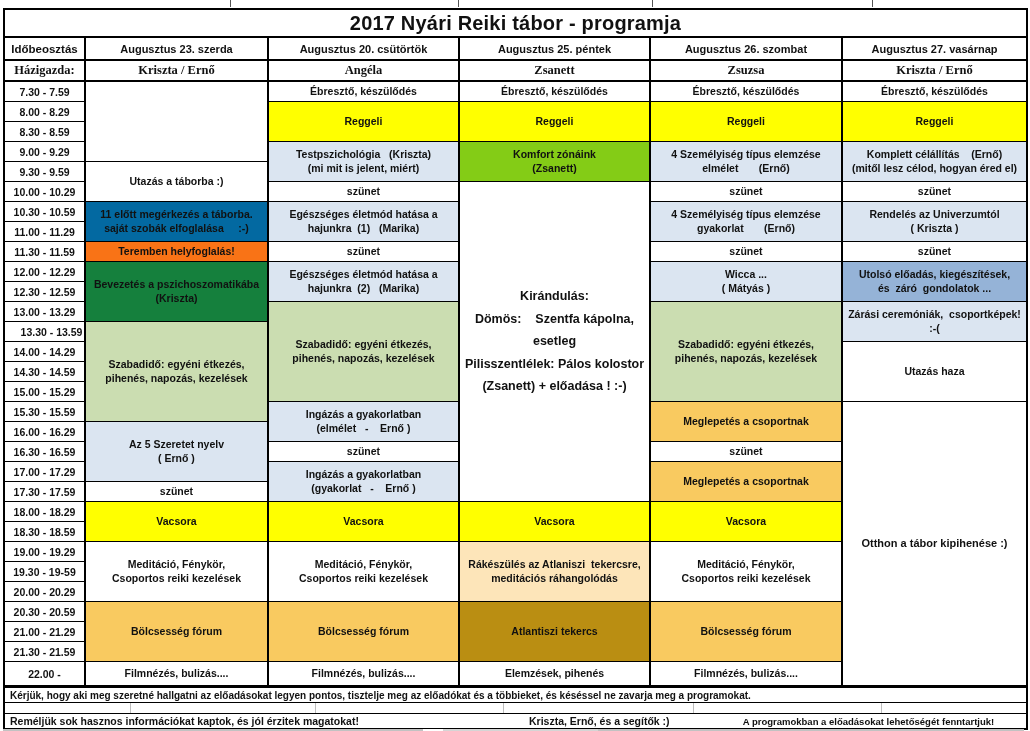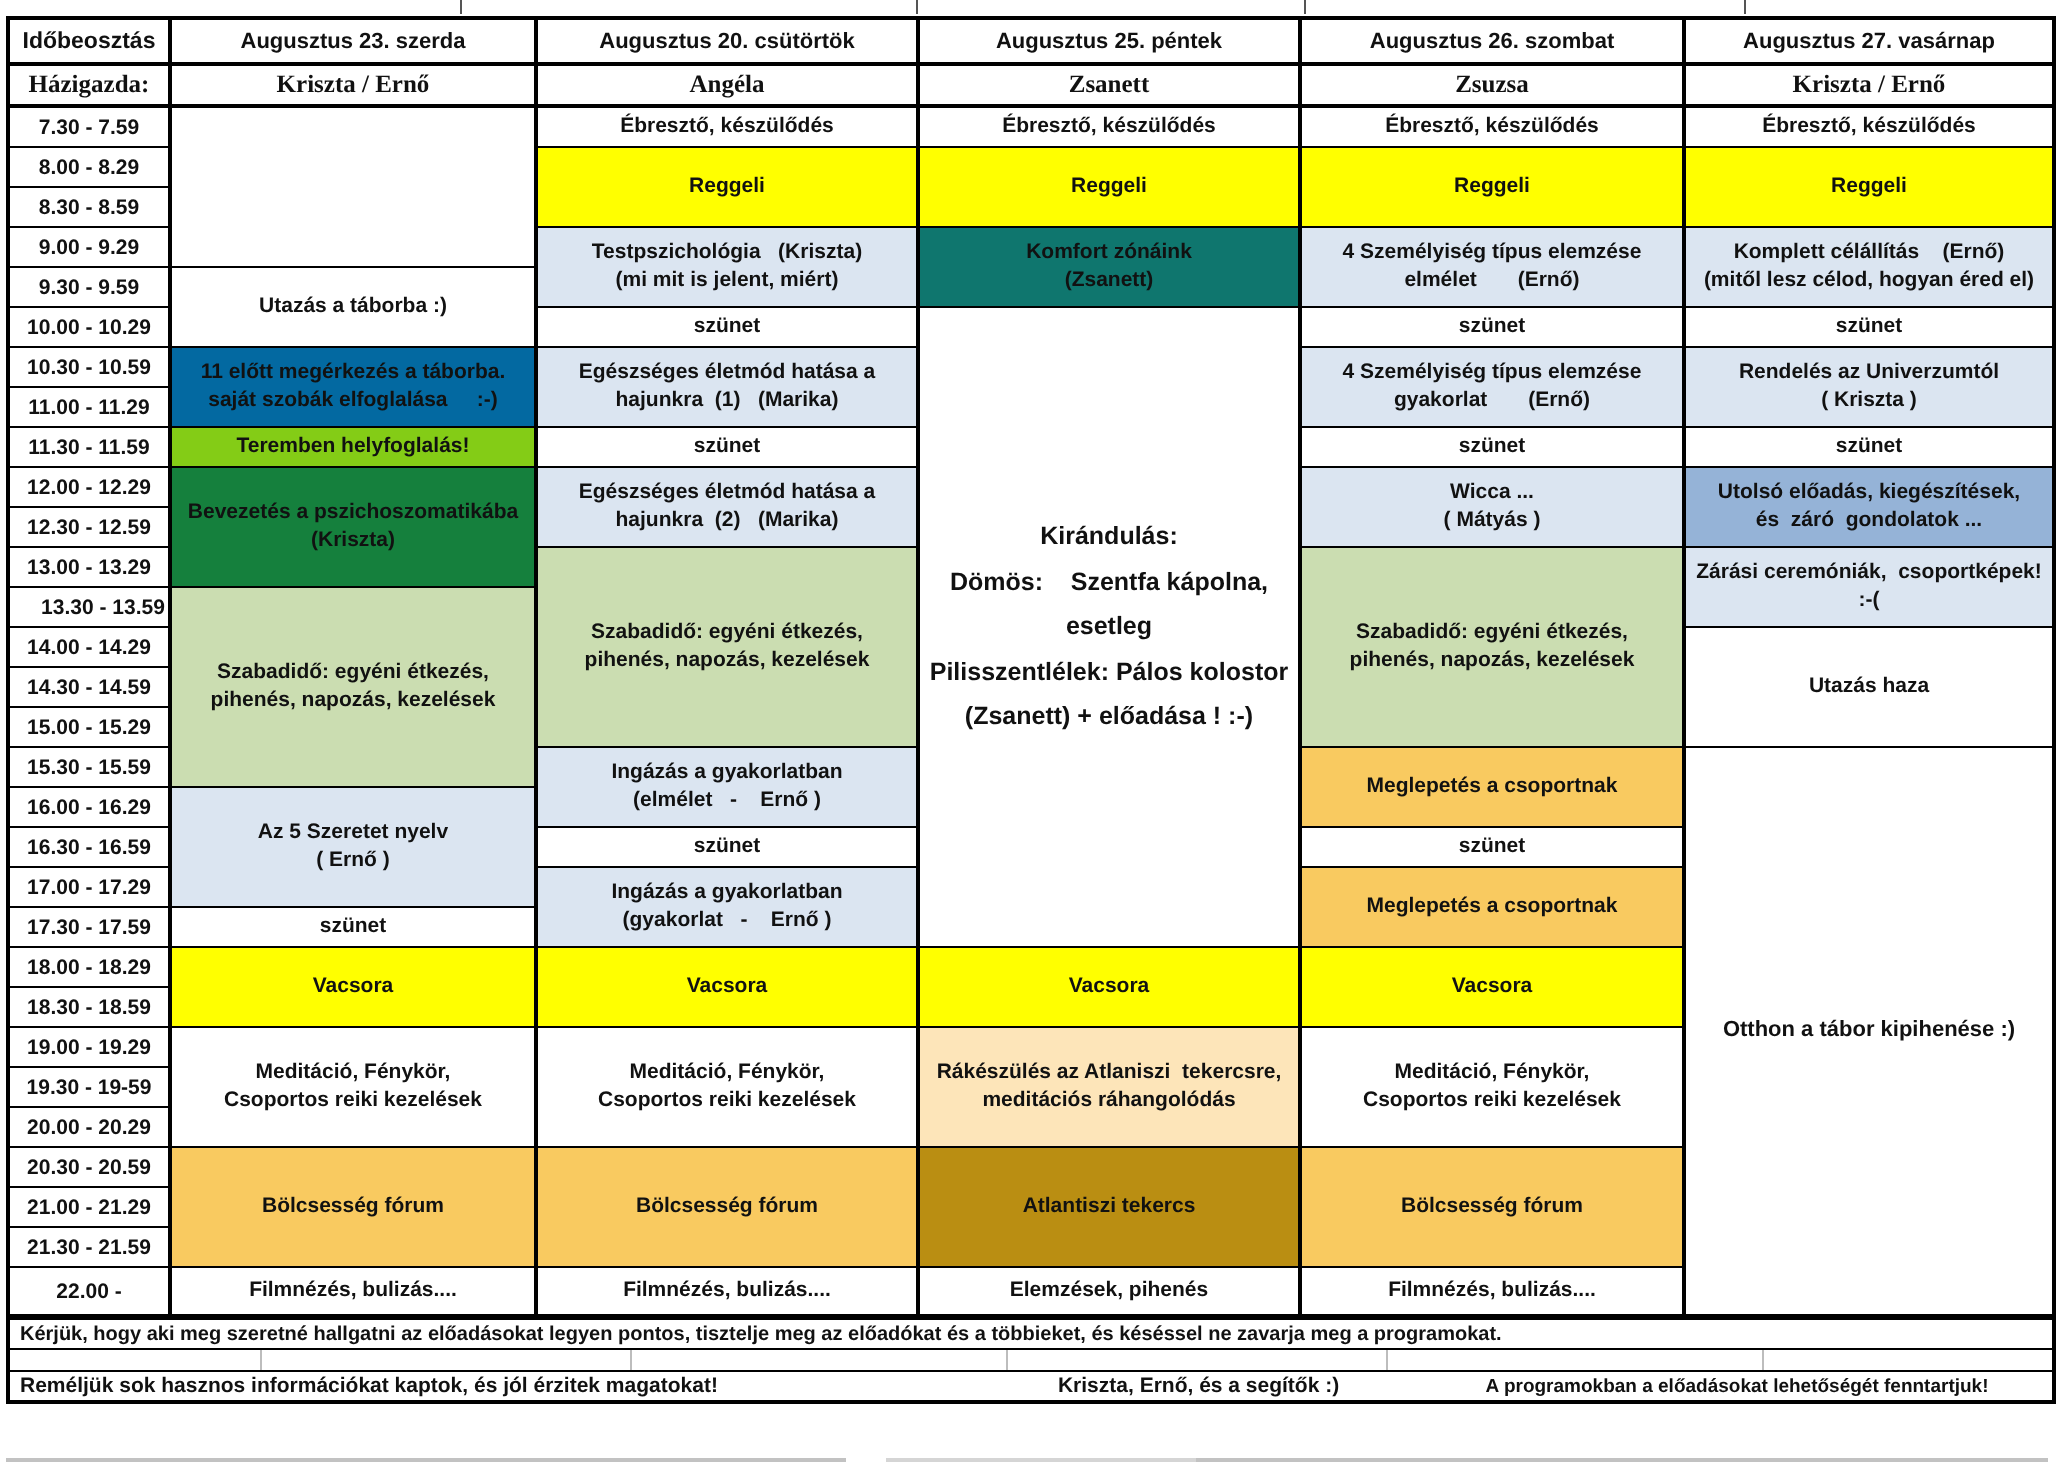--- a/index.html
+++ b/index.html
@@ -45,20 +45,21 @@
 
 <div class="page">
 
   <div class="tick" style="left:230px"></div>
   <div class="tick" style="left:458px"></div>
   <div class="tick" style="left:652px"></div>
   <div class="tick" style="left:872px"></div>
 
   <div class="sheet">
 
+    <div class="title-row">2017 Nyári Reiki tábor - programja</div>
 
     <div class="grid" id="grid">
       <div class="g11 hdr tlabel">Időbeosztás</div>
       <div class="g12 hdr">Augusztus 23. szerda</div>
       <div class="g13 hdr">Augusztus 20. csütörtök</div>
       <div class="g14 hdr">Augusztus 25. péntek</div>
       <div class="g15 hdr">Augusztus 26. szombat</div>
       <div class="g16 hdr lastcol">Augusztus 27. vasárnap</div>
 
       <div class="g21 host hostlabel">Házigazda:</div>
@@ -94,21 +95,21 @@
         <div class="tcell" style="grid-area: 27 / 1;">19.30 - 19-59</div>
         <div class="tcell" style="grid-area: 28 / 1;">20.00 - 20.29</div>
         <div class="tcell" style="grid-area: 29 / 1;">20.30 - 20.59</div>
         <div class="tcell" style="grid-area: 30 / 1;">21.00 - 21.29</div>
         <div class="tcell" style="grid-area: 31 / 1;">21.30 - 21.59</div>
         <div class="tcell" style="grid-area: 32 / 1;">22.00 -</div>
         <div class="cell span-4" style="grid-area: 3 / 2 / span 4; background: rgb(255, 255, 255);"></div>
         <div class="cell span-2" style="grid-area: 7 / 2 / span 2; background: rgb(255, 255, 255);">Utazás a táborba :)</div>
         <div class="cell span-2" style="grid-area: 9 / 2 / span 2; background: #0369a1;">11 előtt megérkezés a táborba.
 saját szobák elfoglalása     :-)</div>
-        <div class="cell span-1" style="grid-area: 11 / 2 / span 1; background: #84cc16;">Teremben helyfoglalás!</div>
+        <div class="cell span-1" style="grid-area: 11 / 2 / span 1; background: #f97316;">Teremben helyfoglalás!</div>
         <div class="cell span-3" style="grid-area: 12 / 2 / span 3; background: #15803d;">Bevezetés a pszichoszomatikába
 (Kriszta)</div>
         <div class="cell span-5" style="grid-area: 15 / 2 / span 5; background: rgb(203, 221, 177);">Szabadidő: egyéni étkezés,
 pihenés, napozás, kezelések</div>
         <div class="cell span-3" style="grid-area: 20 / 2 / span 3; background: rgb(219, 229, 241);">Az 5 Szeretet nyelv
 ( Ernő )</div>
         <div class="cell span-1" style="grid-area: 23 / 2 / span 1; background: rgb(255, 255, 255);">szünet</div>
         <div class="cell span-2" style="grid-area: 24 / 2 / span 2; background: rgb(255, 255, 0);">Vacsora</div>
         <div class="cell span-3" style="grid-area: 26 / 2 / span 3; background: rgb(255, 255, 255);">Meditáció, Fénykör,
 Csoportos reiki kezelések</div>
@@ -131,21 +132,21 @@
         <div class="cell span-1" style="grid-area: 21 / 3 / span 1; background: rgb(255, 255, 255);">szünet</div>
         <div class="cell span-2" style="grid-area: 22 / 3 / span 2; background: rgb(219, 229, 241);">Ingázás a gyakorlatban
 (gyakorlat   -    Ernő )</div>
         <div class="cell span-2" style="grid-area: 24 / 3 / span 2; background: rgb(255, 255, 0);">Vacsora</div>
         <div class="cell span-3" style="grid-area: 26 / 3 / span 3; background: rgb(255, 255, 255);">Meditáció, Fénykör,
 Csoportos reiki kezelések</div>
         <div class="cell span-3" style="grid-area: 29 / 3 / span 3; background: rgb(249, 202, 96);">Bölcsesség fórum</div>
         <div class="cell span-1" style="grid-area: 32 / 3 / span 1; background: rgb(255, 255, 255);">Filmnézés, bulizás....</div>
         <div class="cell span-1" style="grid-area: 3 / 4 / span 1; background: rgb(255, 255, 255);">Ébresztő, készülődés</div>
         <div class="cell span-2" style="grid-area: 4 / 4 / span 2; background: rgb(255, 255, 0);">Reggeli</div>
-        <div class="cell span-2" style="grid-area: 6 / 4 / span 2; background: #0f766e;">Komfort zónáink
+        <div class="cell span-2" style="grid-area: 6 / 4 / span 2; background: #84cc16;">Komfort zónáink
 (Zsanett)</div>
         <div class="cell span-16" style="grid-area: 8 / 4 / span 16; background: rgb(255, 255, 255);">Kirándulás:
 Dömös:    Szentfa kápolna,
 esetleg
 Pilisszentlélek: Pálos kolostor
 (Zsanett) + előadása ! :-)</div>
         <div class="cell span-2" style="grid-area: 24 / 4 / span 2; background: rgb(255, 255, 0);">Vacsora</div>
         <div class="cell span-3" style="grid-area: 26 / 4 / span 3; background: rgb(253, 229, 185);">Rákészülés az Atlaniszi  tekercsre,
 meditációs ráhangolódás</div>
         <div class="cell span-1" style="grid-area: 32 / 4 / span 1; background: rgb(255, 255, 255);">Elemzések, pihenés</div>

